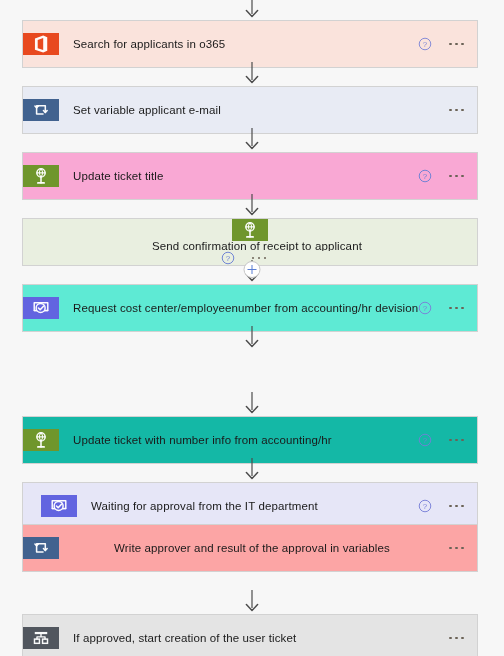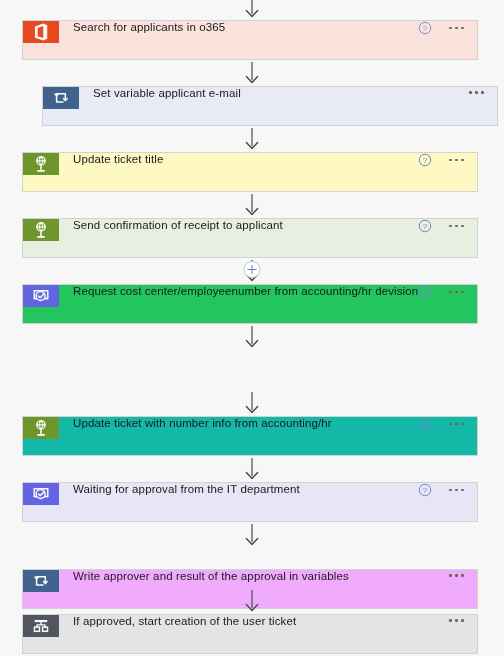--- a/index.html
+++ b/index.html
@@ -56,25 +56,25 @@
     background: #5b7fd4;
   }
   .plus-btn .bar-h { width: 9px; height: 1.6px; }
   .plus-btn .bar-v { width: 1.6px; height: 9px; }
 
   
   .card {
     position: absolute;
     left: 22px;
     width: 456px;
-    height: 40px;
+    height: 48px;
     box-sizing: border-box;
     border: 1px solid #d2d2d2;
     display: flex;
-    align-items: flex-start;
+    align-items: center;
     background: #eef1f7;
     cursor: pointer;
   }
   .card-icon {
     width: 36px;
     min-width: 36px;
     display: flex;
     align-items: center;
     justify-content: center;
   }
@@ -148,21 +148,21 @@
           <i></i>
         </div>
       </div>
     </div>
     <div class="connector" style="top: 62px;">
       <svg width="22" height="24" viewBox="0 0 22 24">
         <path d="M11 0 V18" stroke="#4c4c4c" stroke-width="1.2"></path>
         <path d="M5.4 14.6 11 20.4 16.6 14.6" fill="none" stroke="#4c4c4c" stroke-width="1.5" stroke-linecap="round" stroke-linejoin="round"></path>
       </svg>
     </div>
-    <div class="card" style="top: 86px; background: rgb(232, 235, 244); margin-left: 20px;">
+    <div class="card" style="top: 86px; background: rgb(232, 235, 244);">
       <div class="card-icon" style="background: rgb(65, 98, 143);">
         <svg width="22" height="22" viewBox="0 0 24 24">
           <path d="M7.2 9.6V7.3h9.5v7.4" fill="none" stroke="rgba(255,255,255,0.97)" stroke-width="1.7" stroke-linecap="round" stroke-linejoin="round"></path>
           <path d="M16.7 14.7l-2.0-2.2M16.7 14.7l2.0-2.2" fill="none" stroke="rgba(255,255,255,0.97)" stroke-width="1.7" stroke-linecap="round" stroke-linejoin="round"></path>
           <path d="M7.2 9.6v6.8h7.0" fill="none" stroke="rgba(255,255,255,0.97)" stroke-width="1.7" stroke-linecap="round" stroke-linejoin="round"></path>
           <path d="M7.2 9.6 5.4 7.7M7.2 9.6l1.9-1.9" fill="none" stroke="rgba(255,255,255,0.97)" stroke-width="1.7" stroke-linecap="round" stroke-linejoin="round"></path>
         </svg>
       </div>
       <div class="card-title">Set variable applicant e-mail</div>
       <div class="card-actions">
@@ -172,21 +172,21 @@
           <i></i>
         </div>
       </div>
     </div>
     <div class="connector" style="top: 128px;">
       <svg width="22" height="24" viewBox="0 0 22 24">
         <path d="M11 0 V18" stroke="#4c4c4c" stroke-width="1.2"></path>
         <path d="M5.4 14.6 11 20.4 16.6 14.6" fill="none" stroke="#4c4c4c" stroke-width="1.5" stroke-linecap="round" stroke-linejoin="round"></path>
       </svg>
     </div>
-    <div class="card" style="top: 152px; background: #fef9c3;">
+    <div class="card" style="top: 152px; background: #f9a8d4;">
       <div class="card-icon" style="background: rgb(111, 150, 44);">
         <svg width="22" height="22" viewBox="0 0 24 24">
           <circle cx="12" cy="8.6" r="4.5" fill="none" stroke="rgba(255,255,255,0.97)" stroke-width="1.6"></circle>
           <path d="M7.5 8.6h9M12 4.1c2.2 2.6 2.2 6.4 0 9M12 4.1c-2.2 2.6-2.2 6.4 0 9" fill="none" stroke="rgba(255,255,255,0.97)" stroke-width="1.2" stroke-linecap="round" stroke-linejoin="round"></path>
           <path d="M12 13.1v6.4" fill="none" stroke="rgba(255,255,255,0.97)" stroke-width="1.7" stroke-linecap="round" stroke-linejoin="round"></path>
           <path d="M8.6 19.5h6.8" fill="none" stroke="rgba(255,255,255,0.97)" stroke-width="1.9" stroke-linecap="round" stroke-linejoin="round"></path>
         </svg>
       </div>
       <div class="card-title">Update ticket title</div>
       <div class="card-actions">
@@ -202,21 +202,21 @@
           <i></i>
         </div>
       </div>
     </div>
     <div class="connector" style="top: 194px;">
       <svg width="22" height="24" viewBox="0 0 22 24">
         <path d="M11 0 V18" stroke="#4c4c4c" stroke-width="1.2"></path>
         <path d="M5.4 14.6 11 20.4 16.6 14.6" fill="none" stroke="#4c4c4c" stroke-width="1.5" stroke-linecap="round" stroke-linejoin="round"></path>
       </svg>
     </div>
-    <div class="card" style="top: 218px; background: rgb(233, 239, 224);">
+    <div class="card" style="top: 218px; background: rgb(233, 239, 224); flex-direction: column;">
       <div class="card-icon" style="background: rgb(111, 150, 44);">
         <svg width="22" height="22" viewBox="0 0 24 24">
           <circle cx="12" cy="8.6" r="4.5" fill="none" stroke="rgba(255,255,255,0.97)" stroke-width="1.6"></circle>
           <path d="M7.5 8.6h9M12 4.1c2.2 2.6 2.2 6.4 0 9M12 4.1c-2.2 2.6-2.2 6.4 0 9" fill="none" stroke="rgba(255,255,255,0.97)" stroke-width="1.2" stroke-linecap="round" stroke-linejoin="round"></path>
           <path d="M12 13.1v6.4" fill="none" stroke="rgba(255,255,255,0.97)" stroke-width="1.7" stroke-linecap="round" stroke-linejoin="round"></path>
           <path d="M8.6 19.5h6.8" fill="none" stroke="rgba(255,255,255,0.97)" stroke-width="1.9" stroke-linecap="round" stroke-linejoin="round"></path>
         </svg>
       </div>
       <div class="card-title">Send confirmation of receipt to applicant</div>
       <div class="card-actions">
@@ -236,21 +236,21 @@
     <div class="connector" style="top: 260px;">
       <svg width="22" height="24" viewBox="0 0 22 24">
         <path d="M11 0 V18" stroke="#4c4c4c" stroke-width="1.2"></path>
         <path d="M5.4 14.6 11 20.4 16.6 14.6" fill="none" stroke="#4c4c4c" stroke-width="1.5" stroke-linecap="round" stroke-linejoin="round"></path>
       </svg>
     </div>
     <div class="plus-btn" style="top: 261px;">
       <span class="bar-h"></span>
       <span class="bar-v"></span>
     </div>
-    <div class="card" style="top: 284px; background: #22c55e;">
+    <div class="card" style="top: 284px; background: #5eead4;">
       <div class="card-icon" style="background: rgb(98, 100, 224);">
         <svg width="22" height="22" viewBox="0 0 24 24">
           <path d="M4.6 6.2h14.8v8.6H4.6z" fill="none" stroke="rgba(255,255,255,0.97)" stroke-width="1.6" stroke-linecap="round" stroke-linejoin="round"></path>
           <path d="M4.6 14.8h14.8" fill="none" stroke="rgba(255,255,255,0.97)" stroke-width="1.4" stroke-linecap="round" stroke-linejoin="round"></path>
           <circle cx="11.6" cy="11.9" r="4.9" fill="#6264e0" stroke="rgba(255,255,255,0.97)" stroke-width="1.6"></circle>
           <path d="M9.2 12.0l1.9 1.9 3.6-3.9" fill="none" stroke="rgba(255,255,255,0.97)" stroke-width="1.7" stroke-linecap="round" stroke-linejoin="round"></path>
         </svg>
       </div>
       <div class="card-title">Request cost center/employeenumber from accounting/hr devision</div>
       <div class="card-actions">
@@ -302,21 +302,21 @@
           <i></i>
         </div>
       </div>
     </div>
     <div class="connector" style="top: 458px;">
       <svg width="22" height="24" viewBox="0 0 22 24">
         <path d="M11 0 V18" stroke="#4c4c4c" stroke-width="1.2"></path>
         <path d="M5.4 14.6 11 20.4 16.6 14.6" fill="none" stroke="#4c4c4c" stroke-width="1.5" stroke-linecap="round" stroke-linejoin="round"></path>
       </svg>
     </div>
-    <div class="card" style="top: 482px; background: rgb(230, 230, 247);">
+    <div class="card" style="top: 482px; background: rgb(230, 230, 247); padding-left: 18px;">
       <div class="card-icon" style="background: rgb(98, 100, 224);">
         <svg width="22" height="22" viewBox="0 0 24 24">
           <path d="M4.6 6.2h14.8v8.6H4.6z" fill="none" stroke="rgba(255,255,255,0.97)" stroke-width="1.6" stroke-linecap="round" stroke-linejoin="round"></path>
           <path d="M4.6 14.8h14.8" fill="none" stroke="rgba(255,255,255,0.97)" stroke-width="1.4" stroke-linecap="round" stroke-linejoin="round"></path>
           <circle cx="11.6" cy="11.9" r="4.9" fill="#6264e0" stroke="rgba(255,255,255,0.97)" stroke-width="1.6"></circle>
           <path d="M9.2 12.0l1.9 1.9 3.6-3.9" fill="none" stroke="rgba(255,255,255,0.97)" stroke-width="1.7" stroke-linecap="round" stroke-linejoin="round"></path>
         </svg>
       </div>
       <div class="card-title">Waiting for approval from the IT department</div>
       <div class="card-actions">
@@ -332,21 +332,21 @@
           <i></i>
         </div>
       </div>
     </div>
     <div class="connector" style="top: 524px;">
       <svg width="22" height="24" viewBox="0 0 22 24">
         <path d="M11 0 V18" stroke="#4c4c4c" stroke-width="1.2"></path>
         <path d="M5.4 14.6 11 20.4 16.6 14.6" fill="none" stroke="#4c4c4c" stroke-width="1.5" stroke-linecap="round" stroke-linejoin="round"></path>
       </svg>
     </div>
-    <div class="card" style="top: 569px; background: #f0abfc;">
+    <div class="card" style="top: 524px; background: #fca5a5; gap: 41px;">
       <div class="card-icon" style="background: rgb(65, 98, 143);">
         <svg width="22" height="22" viewBox="0 0 24 24">
           <path d="M7.2 9.6V7.3h9.5v7.4" fill="none" stroke="rgba(255,255,255,0.97)" stroke-width="1.7" stroke-linecap="round" stroke-linejoin="round"></path>
           <path d="M16.7 14.7l-2.0-2.2M16.7 14.7l2.0-2.2" fill="none" stroke="rgba(255,255,255,0.97)" stroke-width="1.7" stroke-linecap="round" stroke-linejoin="round"></path>
           <path d="M7.2 9.6v6.8h7.0" fill="none" stroke="rgba(255,255,255,0.97)" stroke-width="1.7" stroke-linecap="round" stroke-linejoin="round"></path>
           <path d="M7.2 9.6 5.4 7.7M7.2 9.6l1.9-1.9" fill="none" stroke="rgba(255,255,255,0.97)" stroke-width="1.7" stroke-linecap="round" stroke-linejoin="round"></path>
         </svg>
       </div>
       <div class="card-title">Write approver and result of the approval in variables</div>
       <div class="card-actions">

